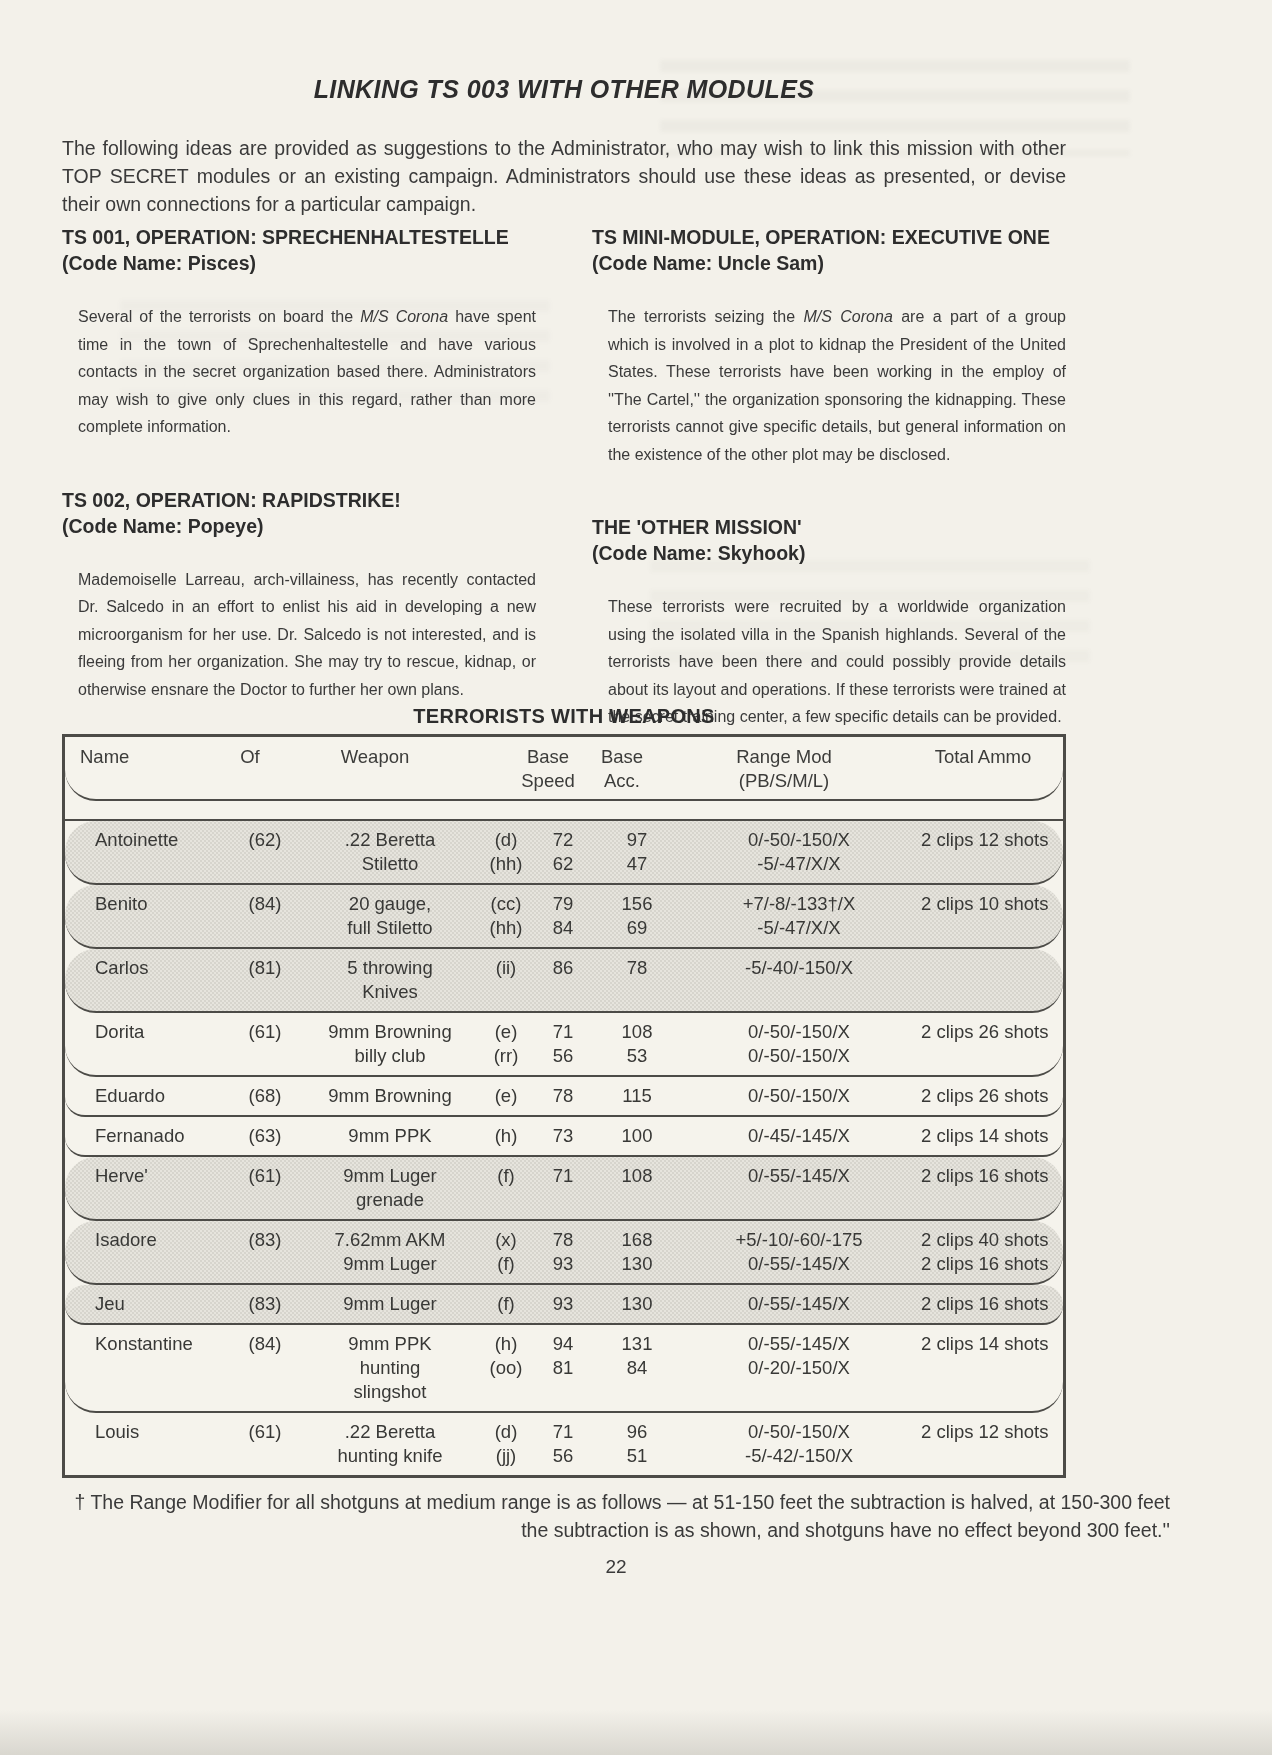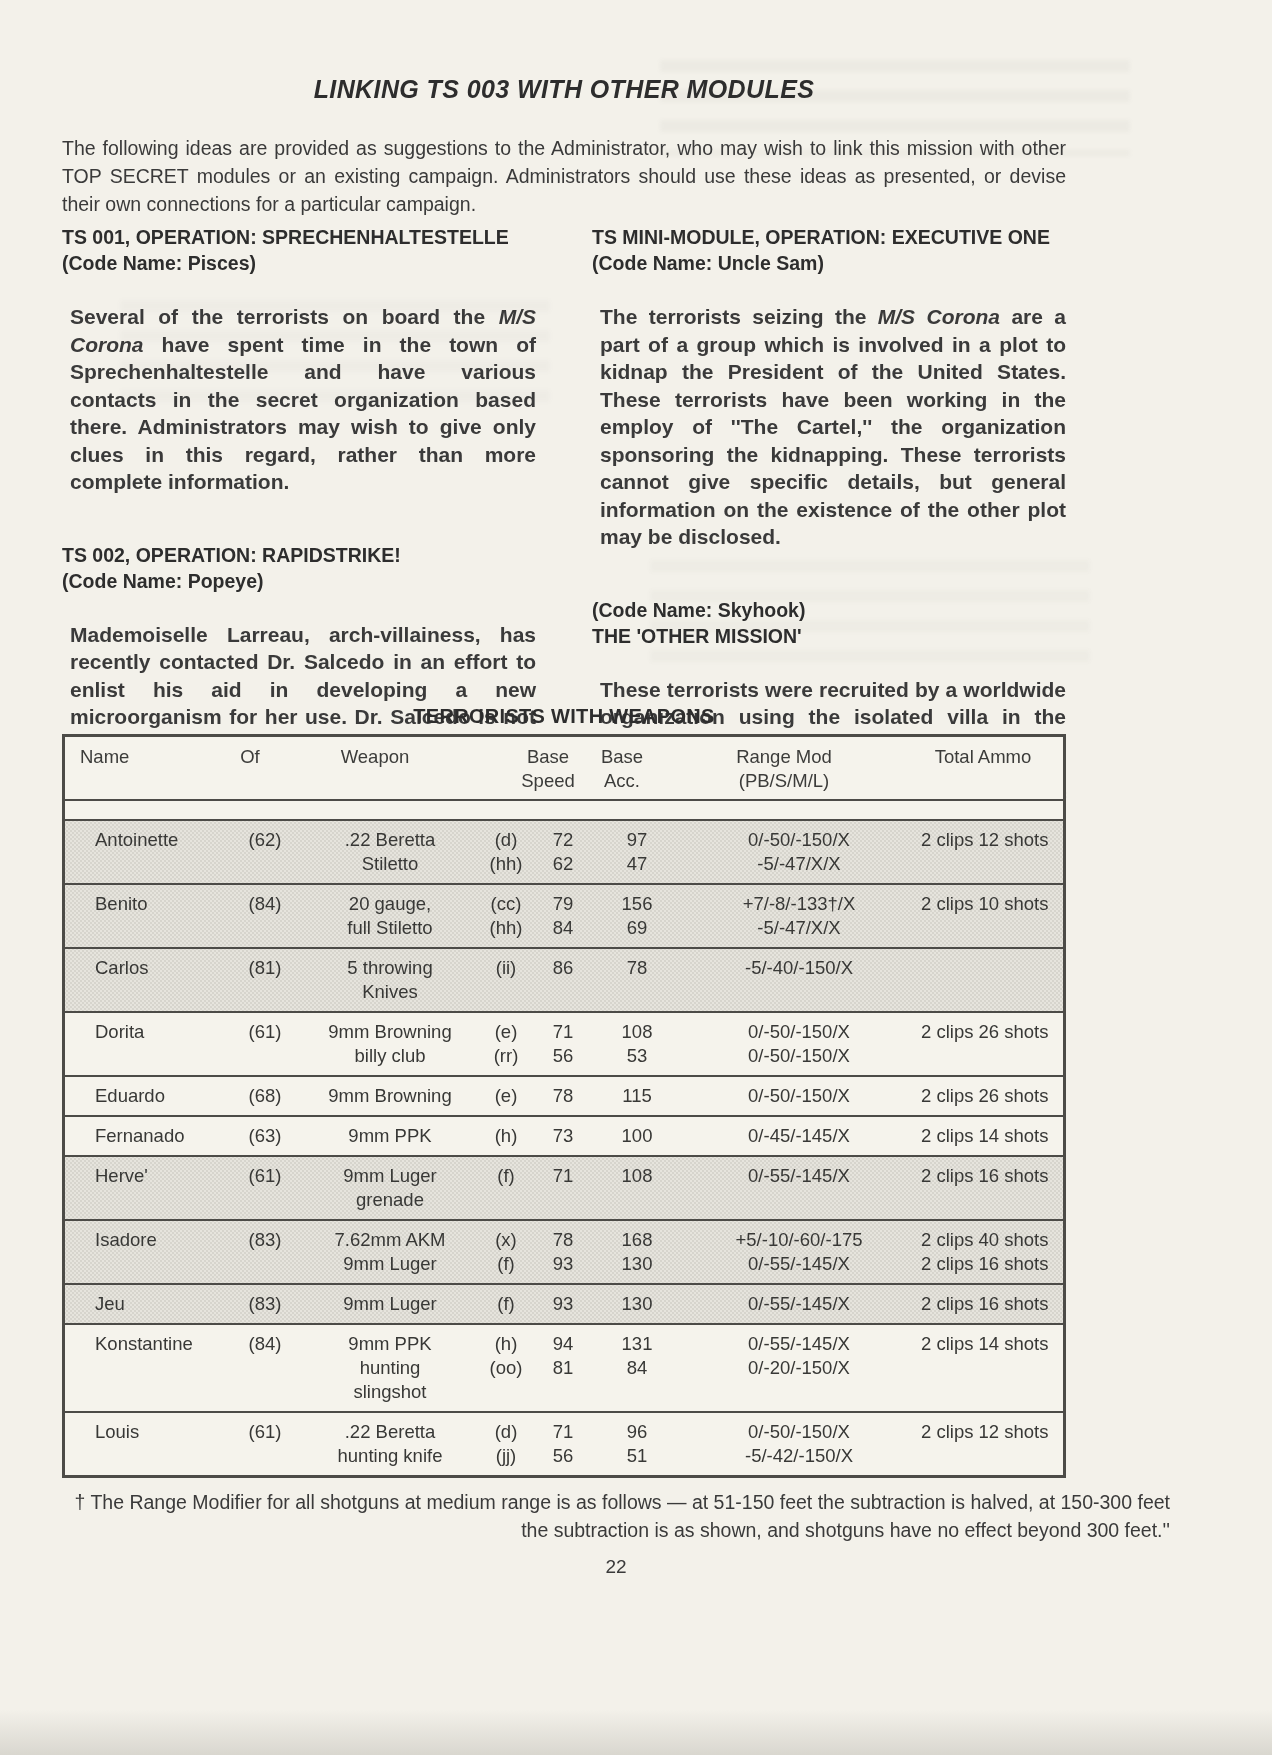--- a/index.html
+++ b/index.html
@@ -26,35 +26,36 @@
     position:absolute; top:58px; left:0; width:1004px; text-align:center;
     font-size:25px; font-weight:bold; color:#2d2d2d; letter-spacing:.4px;font-style:italic;
   }
   .intro{
     position:absolute; top:134px; left:0; width:1004px; margin:0;
     font-size:19.5px; line-height:28px; text-align:justify;
   }
   .columns{position:absolute; top:224px; left:0; width:1004px; display:flex; gap:56px;}
   .col{width:474px;}
   .sec-h{font-size:19.5px; line-height:26px; font-weight:bold; color:#2d2d2d; margin:0 0 27px 0;}
-  .sec-p{font-size:21px; line-height:27.5px; text-align:justify; margin:0 0 46px 8px;font-weight:bold;}
+  .sec-p{font-size:16px; line-height:27.5px; text-align:justify; margin:0 0 46px 16px;}
   .it{font-style:italic;}
 
   .table-title{
     position:absolute; top:688px; left:0; width:1004px; text-align:center;
     font-size:20px; font-weight:bold; color:#2d2d2d; letter-spacing:.3px;
   }
   .wtable{
     position:absolute; top:734px; left:0; width:998px;
     border:3px solid #4c4b47; font-size:18.5px; color:#383836;
     background:#f5f3ec;
   }
   .thead,.trow{
     display:grid;
     grid-template-columns:150px 70px 180px 52px 62px 86px 238px 1fr;
+    border-radius:31px;
   }
   .thead{padding:8px 0 6px 0; border-bottom:2px solid #4c4b47;}
   .tgap{height:18px; border-bottom:2px solid #4c4b47;}
   .trow{padding:7px 15px; border-bottom:2px solid #4c4b47;}
   .trow:last-child{border-bottom:none;}
   .ln{line-height:24px; white-space:nowrap;}
   .c{padding:0 3px; text-align:center;}
   .c-name{text-align:left; padding-left:15px;}
   .c-of{text-align:center;}
   .h{color:#3c3c3a;}
@@ -111,22 +112,22 @@
       <div class="col">
         <section>
           <h3 class="sec-h">
             <div>TS MINI-MODULE, OPERATION: EXECUTIVE ONE</div>
             <div>(Code Name: Uncle Sam)</div>
           </h3>
           <p class="sec-p"><span>The terrorists seizing the </span><span class="it">M/S Corona</span><span> are a part of a group which is involved in a plot to kidnap the President of the United States. These terrorists have been working in the employ of ''The Cartel,'' the organization sponsoring the kidnapping. These terrorists cannot give specific details, but general information on the existence of the other plot may be disclosed.</span></p>
         </section>
         <section>
           <h3 class="sec-h">
+            <div>THE 'OTHER MISSION'</div>
             <div>(Code Name: Skyhook)</div>
-            <div>THE 'OTHER MISSION'</div>
           </h3>
           <p class="sec-p"><span>These terrorists were recruited by a worldwide organization using the isolated villa in the Spanish highlands. Several of the terrorists have been there and could possibly provide details about its layout and operations. If these terrorists were trained at the secret training center, a few specific details can be provided.</span></p>
         </section>
       </div>
     </div>
 
     <h2 class="table-title">TERRORISTS WITH WEAPONS</h2>
 
     <div class="wtable">
       <div class="thead" id="t-head">

